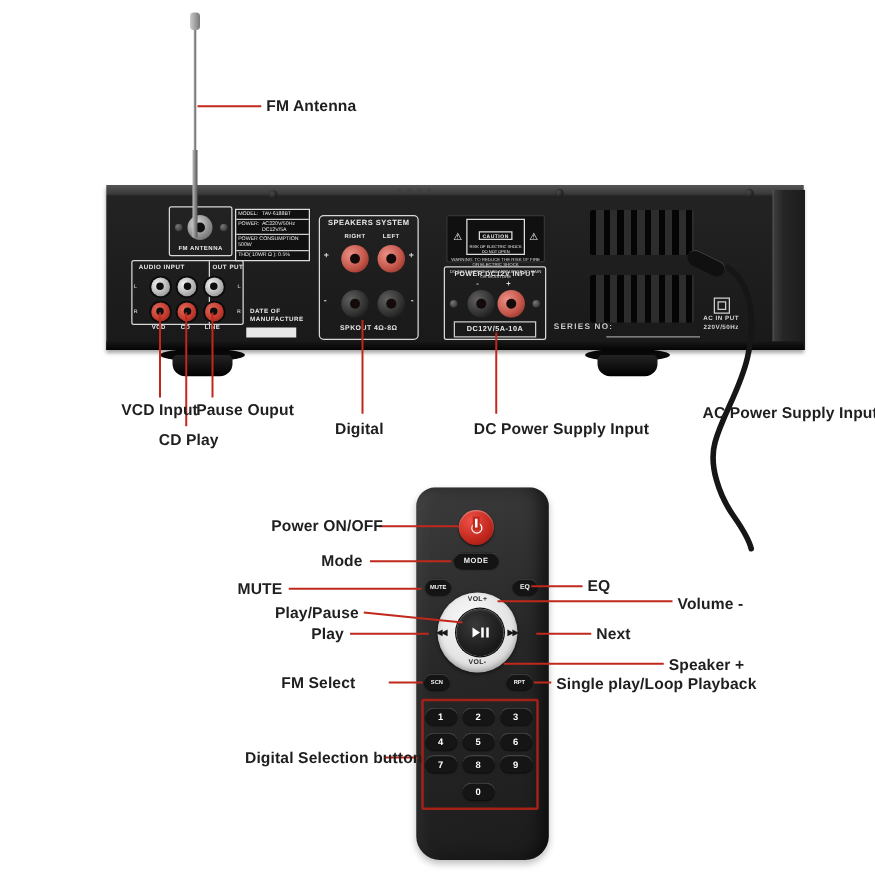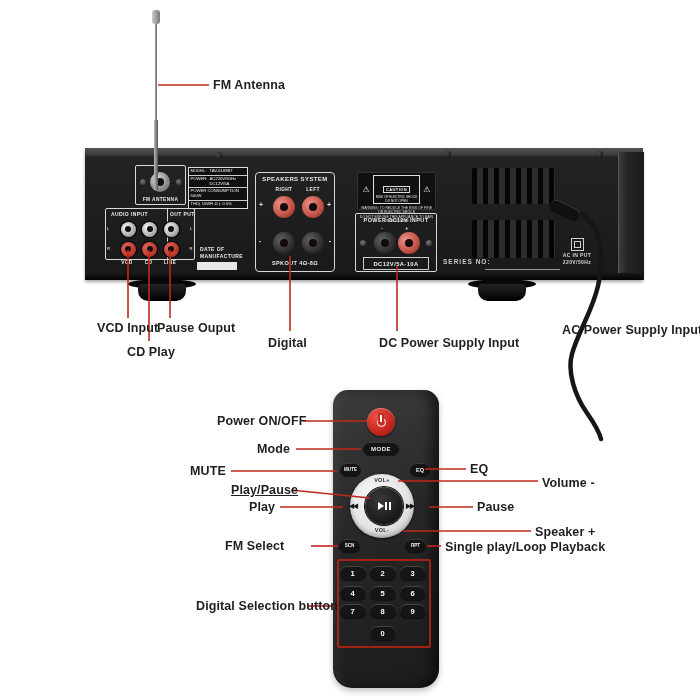--- a/index.html
+++ b/index.html
@@ -282,23 +282,23 @@
   <div class="lbl" style="left:213px;top:78px;">FM Antenna</div>
   <div class="lbl" style="left:97px;top:321px;">VCD Input</div>
   <div class="lbl" style="left:157px;top:321px;">Pause Ouput</div>
   <div class="lbl" style="left:127px;top:345px;">CD Play</div>
   <div class="lbl" style="left:268px;top:336px;">Digital</div>
   <div class="lbl" style="left:357px;top:336px;margin-left:22px;">DC Power Supply Input</div>
   <div class="lbl" style="left:562px;top:323px;">AC Power Supply Input</div>
   <div class="lbl" style="left:217px;top:414px;">Power ON/OFF</div>
   <div class="lbl" style="left:257px;top:442px;">Mode</div>
   <div class="lbl" style="left:190px;top:464px;">MUTE</div>
-  <div class="lbl" style="left:231px;top:483px;text-decoration:underline;">Play/Pause</div>
+  <div class="lbl" style="left:220px;top:483px;">Play/Pause</div>
   <div class="lbl" style="left:249px;top:500px;">Play</div>
   <div class="lbl" style="left:225px;top:539px;">FM Select</div>
   <div class="lbl" style="left:470px;top:462px;">EQ</div>
   <div class="lbl" style="left:542px;top:476px;">Volume -</div>
-  <div class="lbl" style="left:477px;top:500px;">Pause</div>
+  <div class="lbl" style="left:477px;top:500px;">Next</div>
   <div class="lbl" style="left:535px;top:525px;">Speaker +</div>
   <div class="lbl" style="left:445px;top:540px;">Single play/Loop Playback</div>
   <div class="lbl" style="left:175px;top:599px;padding-left:21px;">Digital Selection button</div>
 
 </div>
 
 </body></html>

